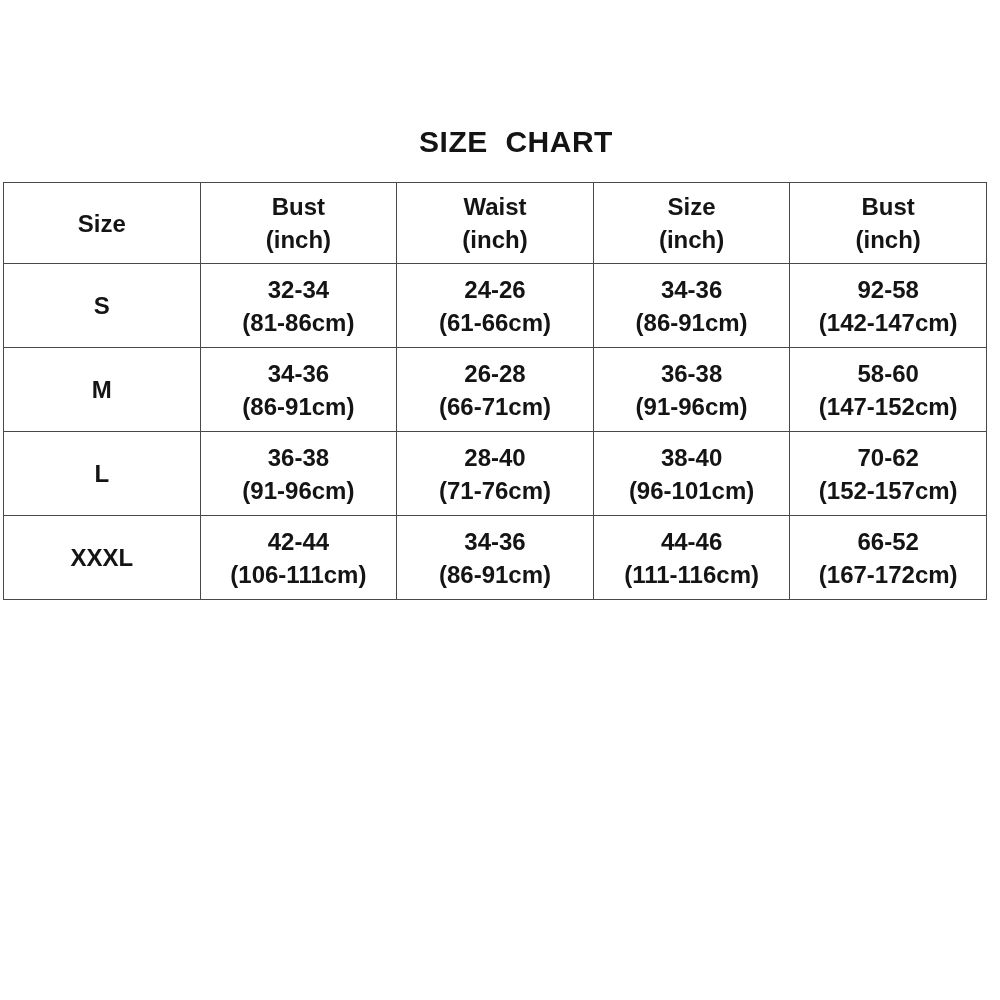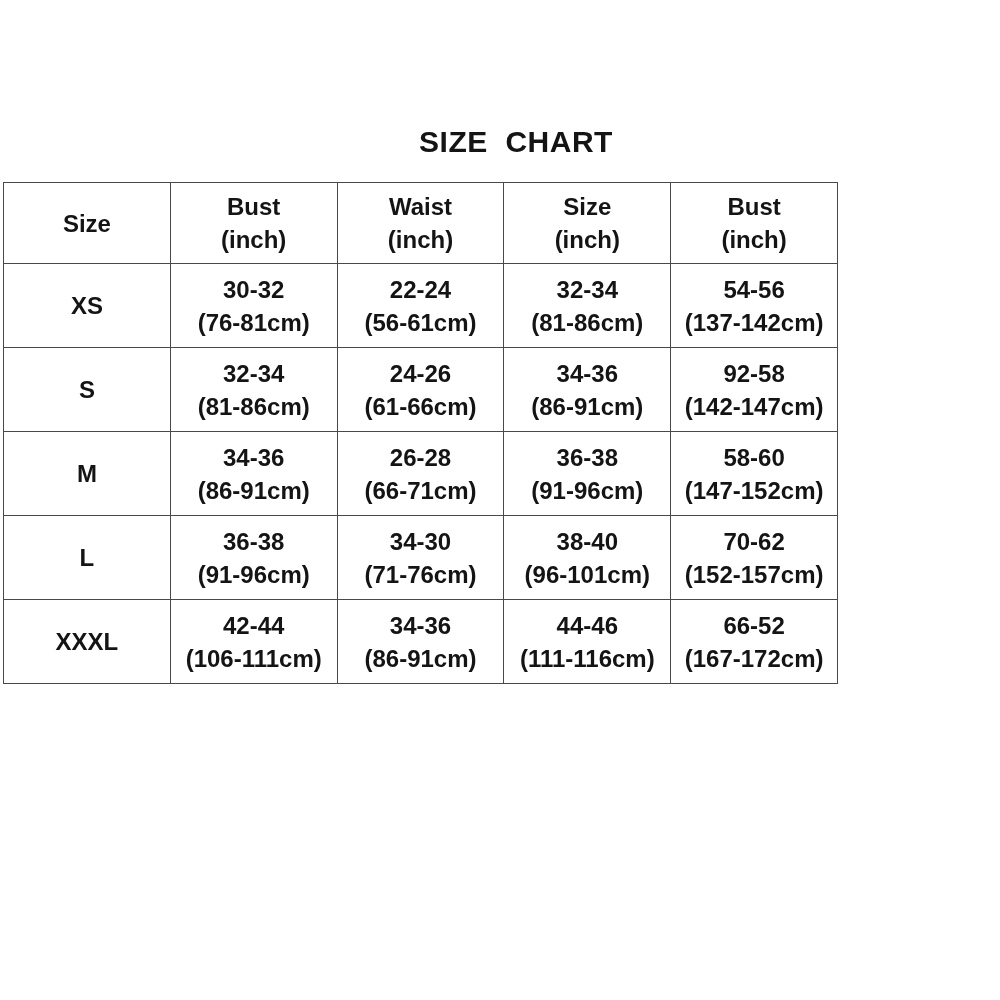--- a/index.html
+++ b/index.html
@@ -21,21 +21,21 @@
     font-weight: 700;
     letter-spacing: 0.5px;
     white-space: pre;
     color: #141414;
     padding-left: 16px;
   }
   table.size-table {
     position: absolute;
     top: 182px;
     left: 3px;
-    width: 835px;
+    width: 984px;
     border-collapse: collapse;
     table-layout: fixed;
   }
   .size-table th, .size-table td {
     border: 1px solid #494949;
     padding: 0;
     text-align: center;
     vertical-align: middle;
     font-weight: 700;
     font-size: 24px;
@@ -70,41 +70,20 @@
           <span class="l1">Size</span>
           <span class="l2">(inch)</span>
         </th>
       <th>
           <span class="l1">Bust</span>
           <span class="l2">(inch)</span>
         </th>
     </tr>
   </thead>
   <tbody>
-    <tr>
-      <td>
-          <span class="l1">XS</span>
-        </td>
-      <td>
-          <span class="l1">30-32</span>
-          <span class="l2">(76-81cm)</span>
-        </td>
-      <td>
-          <span class="l1">22-24</span>
-          <span class="l2">(56-61cm)</span>
-        </td>
-      <td>
-          <span class="l1">32-34</span>
-          <span class="l2">(81-86cm)</span>
-        </td>
-      <td>
-          <span class="l1">54-56</span>
-          <span class="l2">(137-142cm)</span>
-        </td>
-    </tr>
     <tr>
       <td>
           <span class="l1">S</span>
         </td>
       <td>
           <span class="l1">32-34</span>
           <span class="l2">(81-86cm)</span>
         </td>
       <td>
           <span class="l1">24-26</span>
@@ -142,21 +121,21 @@
     </tr>
     <tr>
       <td>
           <span class="l1">L</span>
         </td>
       <td>
           <span class="l1">36-38</span>
           <span class="l2">(91-96cm)</span>
         </td>
       <td>
-          <span class="l1">34-30</span>
+          <span class="l1">28-40</span>
           <span class="l2">(71-76cm)</span>
         </td>
       <td>
           <span class="l1">38-40</span>
           <span class="l2">(96-101cm)</span>
         </td>
       <td>
           <span class="l1">70-62</span>
           <span class="l2">(152-157cm)</span>
         </td>

